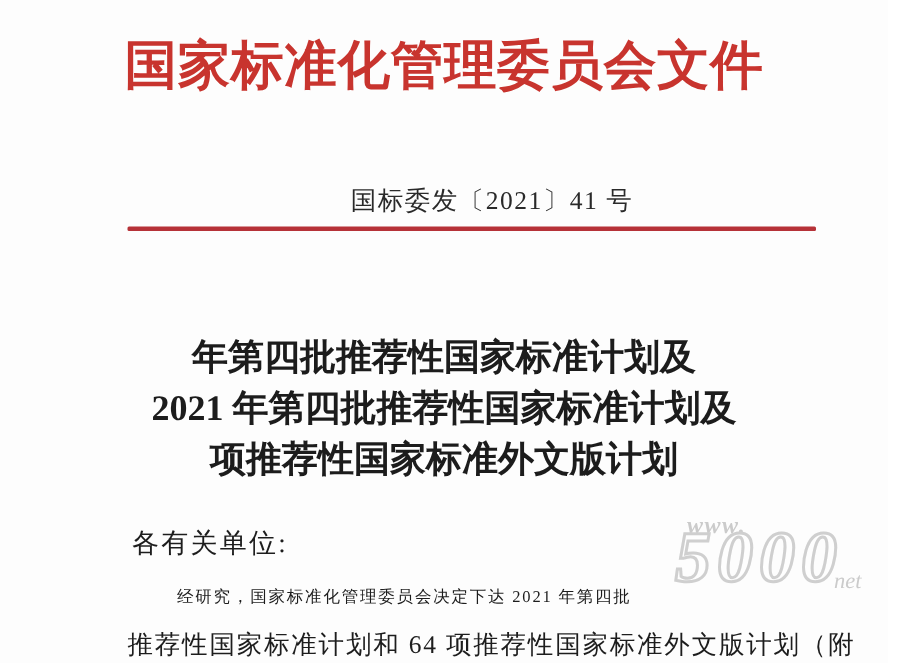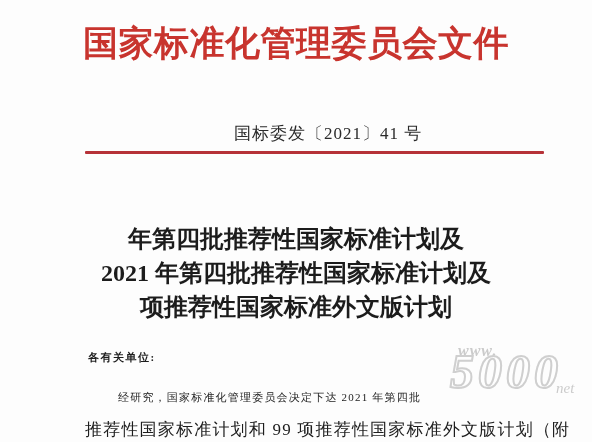--- a/index.html
+++ b/index.html
@@ -63,26 +63,25 @@
     font-weight: bold;
     line-height: 34px;
     color: #1c1c1c;
   }
   .notice-title .t-line { white-space: nowrap; }
   
   .salutation {
     position: absolute;
     top: 350px;
     left: 88px;
-    font-size: 11px;
+    font-size: 18px;
     letter-spacing: 1.5px;
     color: #1d1d1d;
     white-space: nowrap;
     z-index: 2;
-    font-weight: bold;
   }
   .body-line-1 {
     position: absolute;
     top: 390px;
     left: 118px;
     font-size: 11px;
     letter-spacing: 1.2px;
     color: #1d1d1d;
     white-space: nowrap;
     z-index: 2;
@@ -170,21 +169,21 @@
   <div class="notice-title">
     <div class="t-line">年第四批推荐性国家标准计划及</div>
     <div class="t-line">2021 年第四批推荐性国家标准计划及</div>
     <div class="t-line">项推荐性国家标准外文版计划</div>
   </div>
 
   <div class="salutation">各有关单位:</div>
 
   <div class="body-line-1">经研究，国家标准化管理委员会决定下达 2021 年第四批</div>
 
-  <div class="body-line-2">推荐性国家标准计划和 99 项推荐性国家标准外文版计划（附</div>
+  <div class="body-line-2">推荐性国家标准计划和 64 项推荐性国家标准外文版计划（附</div>
 
   <div class="watermark">
     <span class="wm-www">www.</span>
     <span class="wm-number">5000</span>
     <span class="wm-net">net</span>
   </div>
 
 </div>
 
 </body></html>

